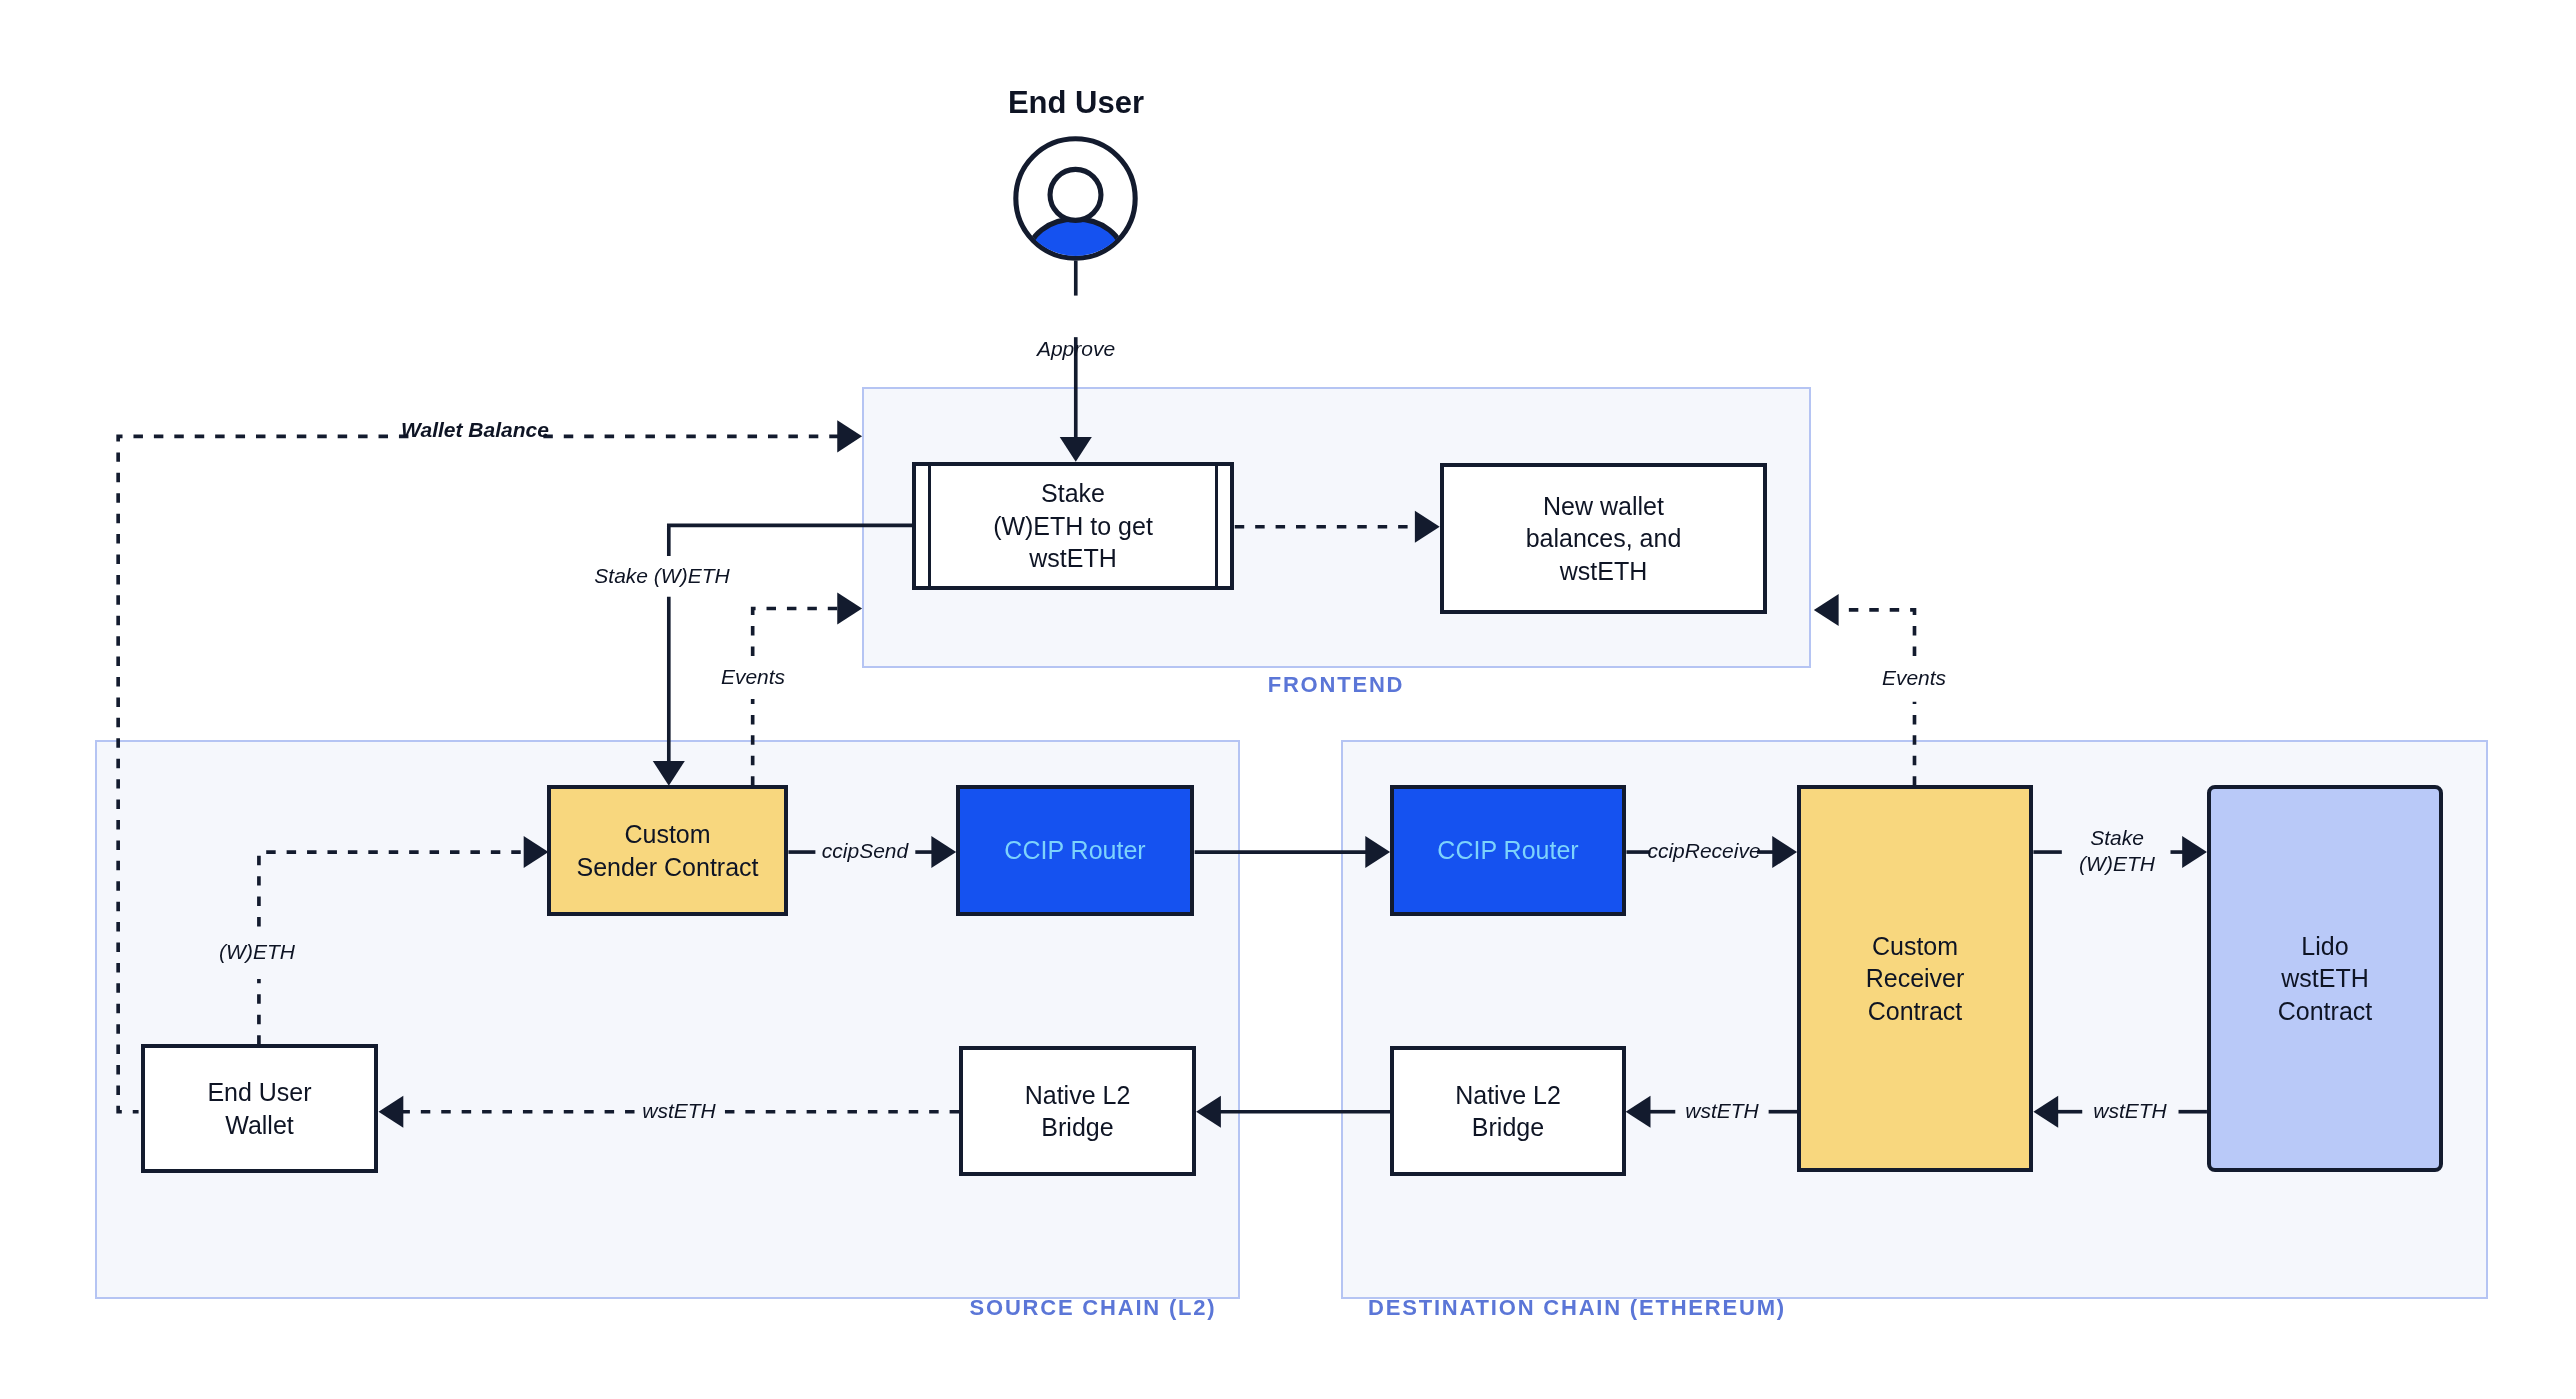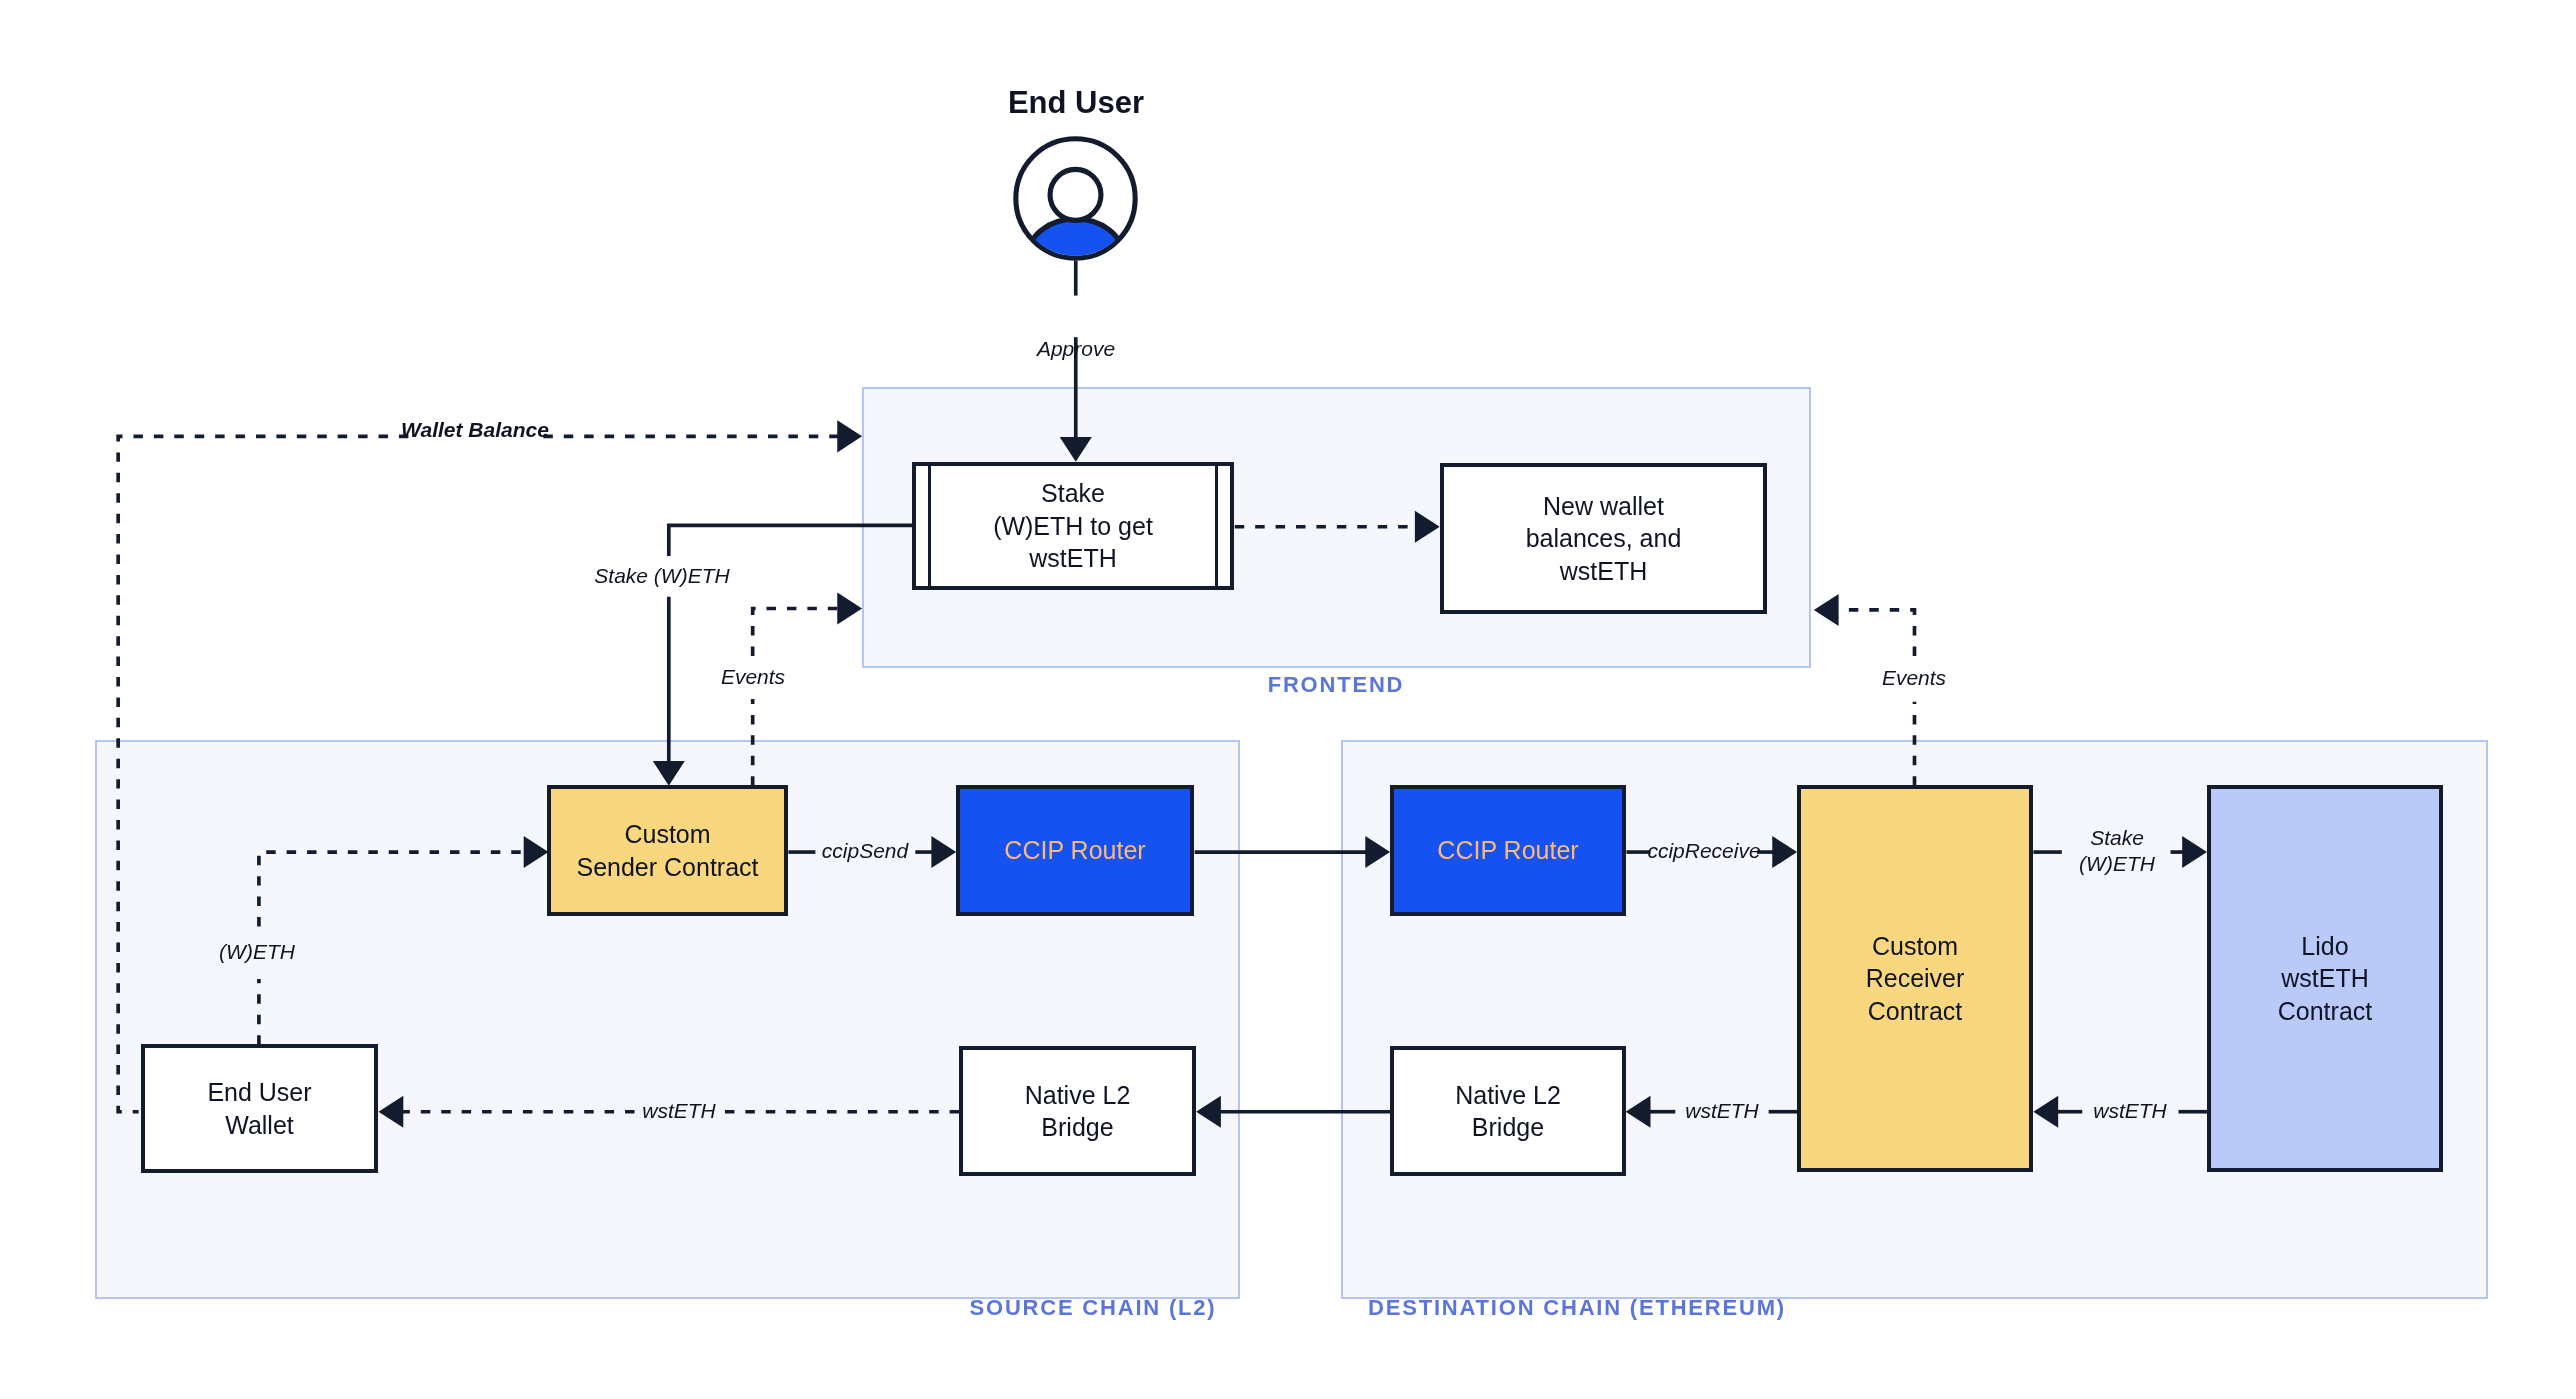--- a/index.html
+++ b/index.html
@@ -31,21 +31,21 @@
   svg.edges path.dashed{stroke-dasharray:13 15;}
   svg.edges polygon{fill:var(--ink);stroke:none;}
   .node{
     position:absolute;box-sizing:border-box;background:#ffffff;
     border:4.4px solid var(--ink);
     display:flex;align-items:center;justify-content:center;
     text-align:center;font-size:25px;line-height:1.3;
     color:#0E1424;white-space:pre-line;
   }
   .node.yellow{background:var(--yellow);}
-  .node.blue{background:var(--accent-blue);color:#fdba74;}
+  .node.blue{background:var(--accent-blue);color:#7dd3fc;}
   .node.lavender{background:var(--lavender);}
   .subroutine-bar{
     position:absolute;top:0;bottom:0;width:3.6px;background:var(--ink);
   }
   .edge-label{
     position:absolute;transform:translate(-50%,-50%);
     font-style:italic;font-size:21px;color:#0E1424;
     white-space:pre-line;text-align:center;line-height:1.25;
   }
   .diagram-title{
@@ -179,21 +179,21 @@
   <div class="node blue" style="left:1390px;top:785px;width:236px;height:131px;">
     <span>CCIP Router</span>
   </div>
 
   <div class="node yellow" style="left:1797px;top:785px;width:236px;height:387px;">
     <span>Custom
 Receiver
 Contract</span>
   </div>
 
-  <div class="node lavender" style="left:2207px;top:785px;width:236px;height:387px;">
+  <div class="node lavender" style="left:2207px;top:785px;width:236px;height:387px;border-radius:8px;">
     <span>Lido
 wstETH
 Contract</span>
   </div>
 
   <div class="node" style="left:141px;top:1044px;width:237px;height:129px;">
     <span>End User
 Wallet</span>
   </div>
 

